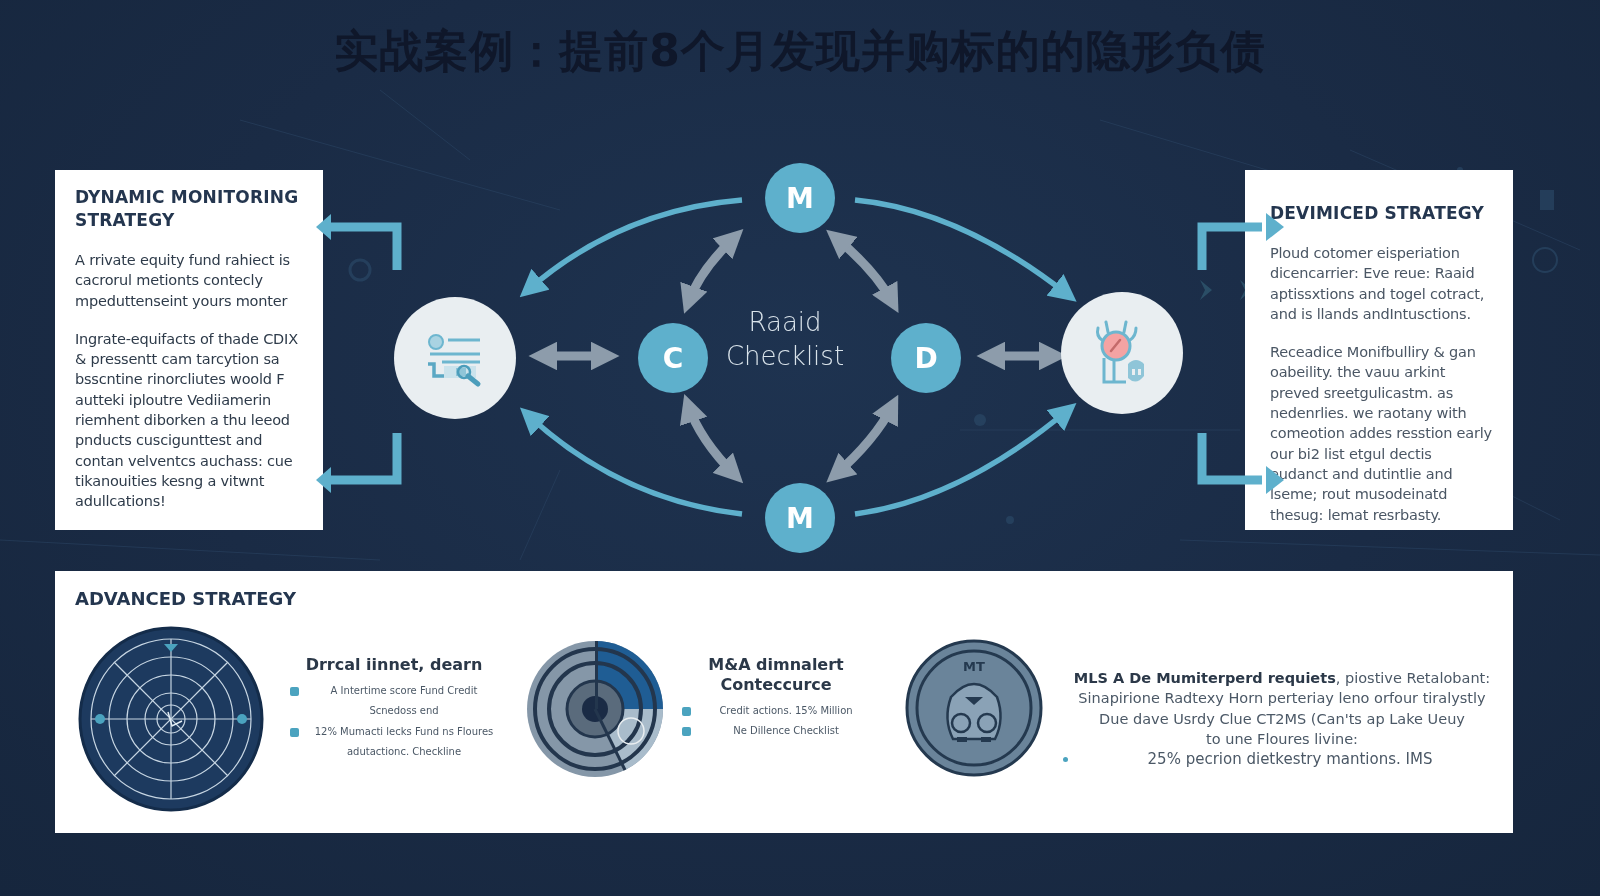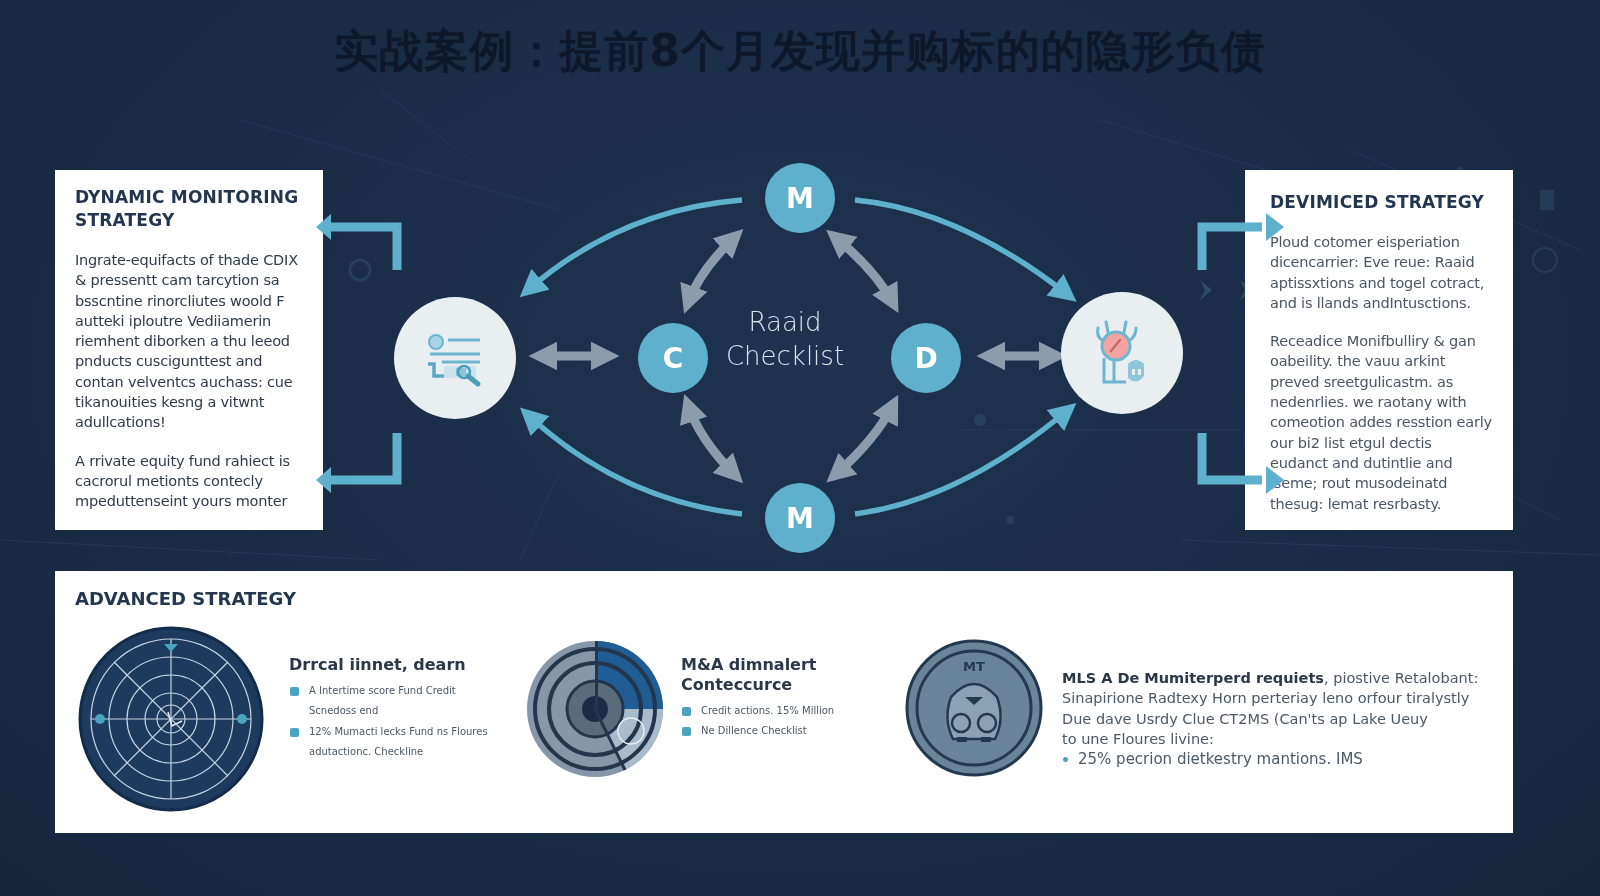--- a/index.html
+++ b/index.html
@@ -24,39 +24,40 @@
     font-family: "DejaVu Sans", sans-serif;
     font-size: 17px; font-weight: 700; color: #24364f; line-height: 23px; letter-spacing: 0.2px;
   }
   .card p {
     font-family: "DejaVu Sans", sans-serif;
     font-size: 14.5px; line-height: 20.3px; color: #2e3b4a; margin-top: 18px; letter-spacing: -0.2px;
   }
   .card.right p { color: #4a5664; }
   .left-card { left: 55px; top: 170px; width: 268px; height: 360px; }
   .right-card { left: 1245px; top: 170px; width: 268px; height: 360px; padding-left: 25px; }
-  .right-card h2 { margin-top: 5px; }
+  .right-card h2 { margin-top: 16px; }
   .diagram { position: absolute; left: 0; top: 0; width: 1600px; height: 896px; }
   .node {
     position: absolute; width: 70px; height: 70px; border-radius: 50%;
     background: #5eb0cc; color: #ffffff;
     display: flex; align-items: center; justify-content: center;
     font-family: "DejaVu Sans", sans-serif; font-weight: 700; font-size: 28px;
   }
   .icon-node {
     position: absolute; width: 122px; height: 122px; border-radius: 50%;
     background: #e9eef1; display: flex; align-items: center; justify-content: center;
   }
   .center-label {
     position: absolute; left: 715px; top: 305px; width: 140px; text-align: center;
     color: #d9e3ea; font-family: "DejaVu Sans", sans-serif; font-size: 26px; line-height: 34px; font-weight: 300;
   }
   .bottom-panel {
     position: absolute; left: 55px; top: 571px; width: 1458px; height: 262px;
     background: #ffffff;
+    text-align: center;
   }
   .bottom-panel h2 {
     position: absolute; left: 20px; top: 17px;
     font-family: "DejaVu Sans", sans-serif; font-size: 18px; font-weight: 700; color: #24364f;
   }
   .block { position: absolute; }
   .block h3 {
     font-family: "DejaVu Sans", sans-serif; font-size: 16px; font-weight: 700; color: #2b3848; line-height: 20px;
   }
   .block ul { list-style: none; margin-top: 6px; }
@@ -104,22 +105,22 @@
   <g fill="#3a6e84" opacity="0.5">
     <polygon points="1200,280 1212,290 1200,300 1205,290"></polygon>
     <polygon points="1240,280 1252,290 1240,300 1245,290"></polygon>
   </g>
 </svg>
 
 <div class="title">实战案例：提前8个月发现并购标的的隐形负债</div>
 
 <div class="card left-card">
   <h2>DYNAMIC MONITORING STRATEGY</h2>
+  <p>A rrivate equity fund rahiect is cacrorul metionts contecly mpeduttenseint yours monter</p>
   <p>Ingrate-equifacts of thade CDIX &amp; pressentt cam tarcytion sa bsscntine rinorcliutes woold F autteki iploutre Vediiamerin riemhent diborken a thu leeod pnducts cuscigunttest and contan velventcs auchass: cue tikanouities kesng a vitwnt adullcations!</p>
-  <p>A rrivate equity fund rahiect is cacrorul metionts contecly mpeduttenseint yours monter</p>
 </div>
 
 <div class="card right right-card">
   <h2>DEVIMICED STRATEGY</h2>
   <p>Ploud cotomer eisperiation dicencarrier: Eve reue: Raaid aptissxtions and togel cotract, and is llands andIntusctions.</p>
   <p>Receadice Monifbulliry &amp; gan oabeility. the vauu arkint preved sreetgulicastm. as nedenrlies. we raotany with comeotion addes resstion early our bi2 list etgul dectis eudanct and dutintlie and lseme; rout musodeinatd thesug: lemat resrbasty.</p>
 </div>
 
 <svg class="diagram" width="1600" height="896" viewBox="0 0 1600 896">
   <defs>

